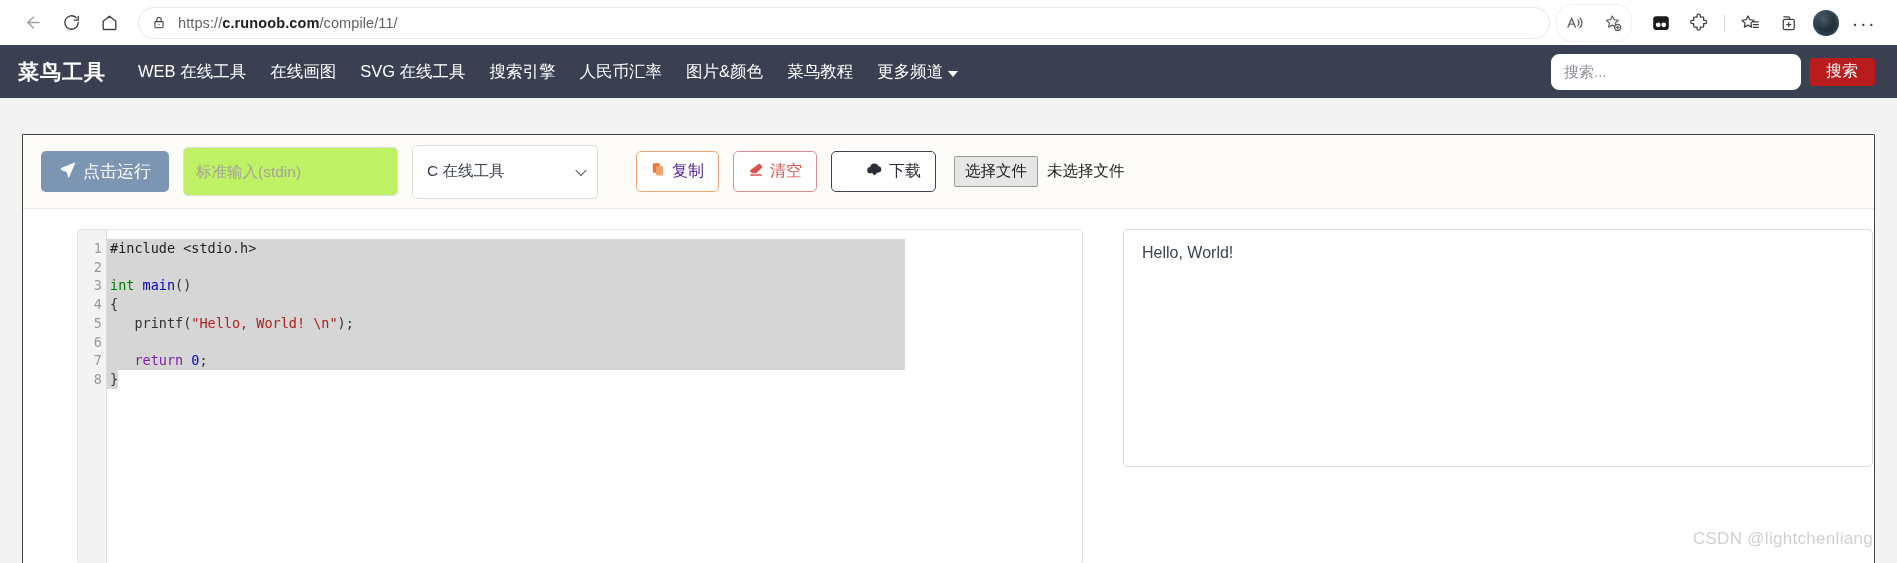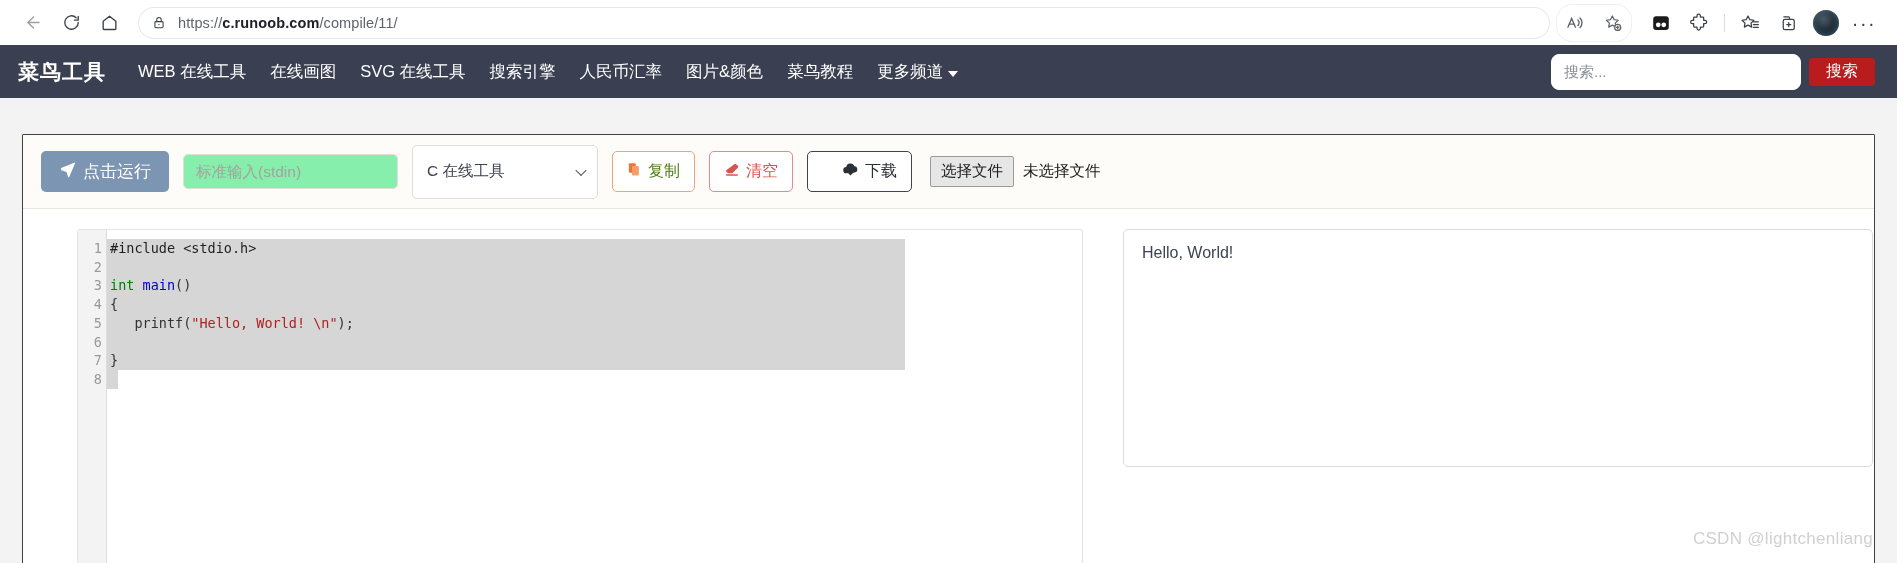--- a/index.html
+++ b/index.html
@@ -167,27 +167,27 @@
     border-radius: 5px;
     color: #ffffff;
     font-size: 17px;
     padding: 0 18px;
     display: flex; align-items: center; gap: 7px;
     cursor: pointer;
     font-family: inherit;
   }
   .stdin-input {
     width: 215px;
-    height: 35px;
+    height: 49px;
     border: 1px solid #e0dedb;
     border-radius: 5px;
     padding: 0 12px;
     font-size: 15.5px;
     color: #55595f;
-    background: #86efac;
+    background: #bef264;
     font-family: inherit;
     outline: none;
   }
   .stdin-input::placeholder { color: #a6a29d; }
   .lang-select {
     width: 186px;
     height: 54px;
     border: 1px solid #dedcd8;
     border-radius: 5px;
     padding: 0 28px 0 14px;
@@ -208,21 +208,21 @@
   .btn-outline {
     height: 41px;
     border-radius: 5px;
     background: #ffffff;
     padding: 0 14px;
     font-size: 16px;
     display: flex; align-items: center; gap: 6px;
     cursor: pointer;
     font-family: inherit;
   }
-  .btn-copy { border: 1px solid #f0a472; color: #4d7c0f; }
+  .btn-copy { border: 1px solid #f0a472; color: #4c1d95; margin-left: 24px; }
   .btn-clear { border: 1px solid #e08a93; color: #d9534f; }
   .btn-download { border: 1px solid #3d4350; color: #2b2f38; padding-left: 34px; }
 
   .file-picker { display: flex; align-items: center; gap: 9px; margin-left: 4px; }
   .file-btn {
     background: #e6e6e6;
     border: 1px solid #9a9a9a;
     border-radius: 2px;
     padding: 4px 10px;
     font-size: 15.5px;
@@ -521,20 +521,21 @@
           <div class="code">
             <div class="sel-block"></div>
             <div class="sel-tail"></div>
             <div class="code-lines" id="code-lines">
                 <div class="code-line"><span class="t-pre">#include &lt;stdio.h&gt;</span></div>
                 <div class="code-line">&nbsp;</div>
                 <div class="code-line"><span class="t-type">int </span><span class="t-fn">main</span><span class="t-punc">()</span></div>
                 <div class="code-line"><span class="t-punc">{</span></div>
                 <div class="code-line"><span class="t-punc">   printf(</span><span class="t-str">"Hello, World! \n"</span><span class="t-punc">);</span></div>
                 <div class="code-line">&nbsp;</div>
+                <div class="code-line"><span class="t-punc">   </span><span class="t-kw">return</span><span class="t-punc"> </span><span class="t-num">0</span><span class="t-punc">;</span></div>
                 <div class="code-line"><span class="t-punc">}</span></div>
               </div>
           </div>
         </div>
 
         <div class="output-panel">
           <div class="output-text">Hello, World!</div>
         </div>
 
       </div>

